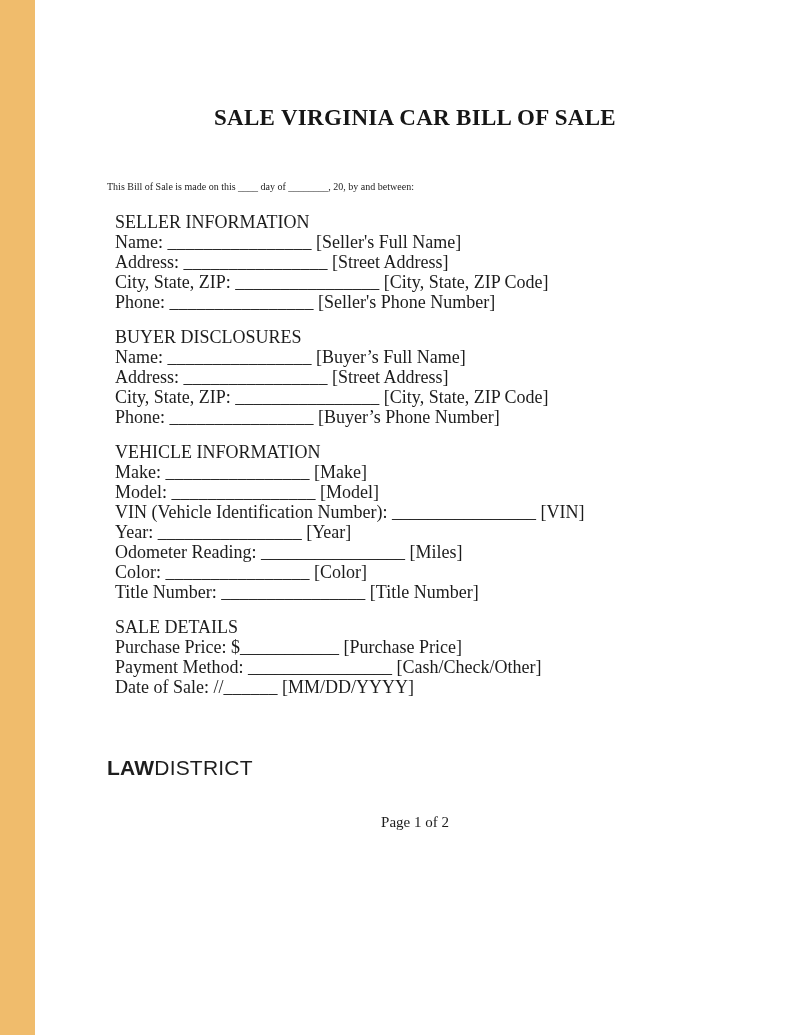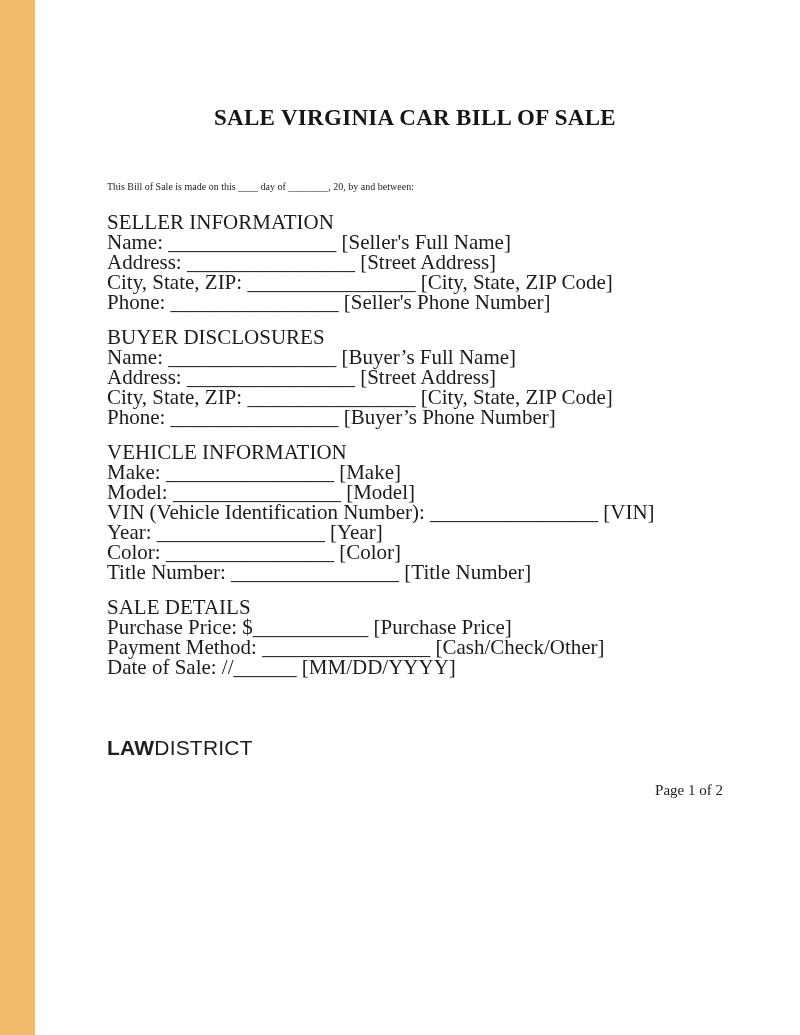--- a/index.html
+++ b/index.html
@@ -34,38 +34,39 @@
     letter-spacing: 0.3px;
     color: #161616;
   }
   .intro {
     margin: 45px 0 0 0;
     font-size: 10px;
     line-height: 20px;
   }
   .section {
     margin-top: 15px;
-    font-size: 21px;
+    font-size: 18px;
     line-height: 20px;
+    margin-left: 8px;
   }
   .section-heading { font-weight: 400; }
   .form-line { font-weight: 400; }
   .logo {
     margin-top: 60px;
     font-family: "Liberation Sans", sans-serif;
     font-size: 21px;
     line-height: 21px;
     color: #1e1e1e;
     letter-spacing: 0.2px;
   }
   .logo-bold { font-weight: 700; }
   .logo-reg  { font-weight: 400; }
   .footer {
-    margin-top: 22px;
-    text-align: right;
+    margin-top: 34px;
+    text-align: center;
     font-size: 15px;
     line-height: 20px;
   }
 </style>
 </head>
 <body>
 
 <div class="page">
   <div class="stripe" style="background: rgb(240, 188, 108);"></div>
 
@@ -89,20 +90,21 @@
       <div class="form-line">City, State, ZIP: ________________ [City, State, ZIP Code]</div>
       <div class="form-line">Phone: ________________ [Buyer’s Phone Number]</div>
     </div>
 
     <div class="section">
       <div class="section-heading">VEHICLE INFORMATION</div>
       <div class="form-line">Make: ________________ [Make]</div>
       <div class="form-line">Model: ________________ [Model]</div>
       <div class="form-line">VIN (Vehicle Identification Number): ________________ [VIN]</div>
       <div class="form-line">Year: ________________ [Year]</div>
+      <div class="form-line">Odometer Reading: ________________ [Miles]</div>
       <div class="form-line">Color: ________________ [Color]</div>
       <div class="form-line">Title Number: ________________ [Title Number]</div>
     </div>
 
     <div class="section">
       <div class="section-heading">SALE DETAILS</div>
       <div class="form-line">Purchase Price: $___________ [Purchase Price]</div>
       <div class="form-line">Payment Method: ________________ [Cash/Check/Other]</div>
       <div class="form-line">Date of Sale: //______ [MM/DD/YYYY]</div>
     </div>

